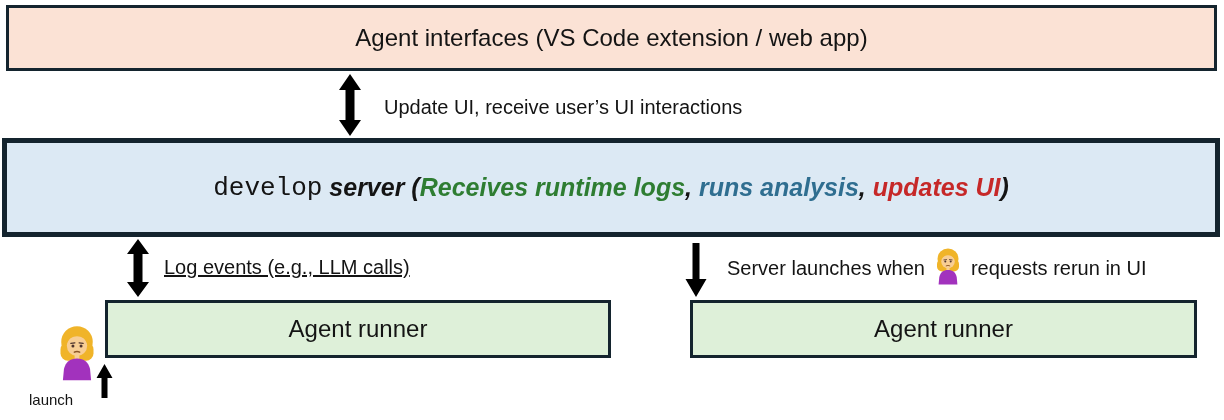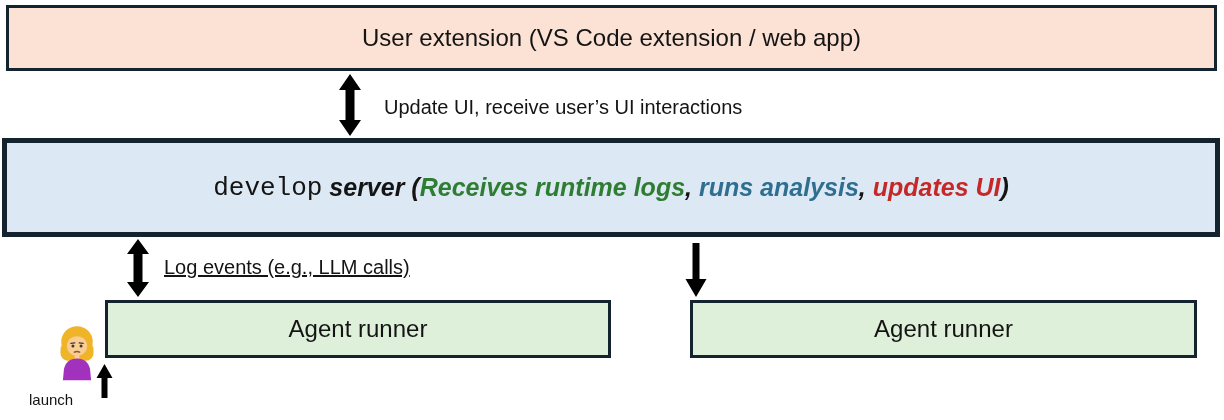--- a/index.html
+++ b/index.html
@@ -51,40 +51,47 @@
       <path d="M19.4 12.6 L22.1 12.9" stroke="#4e342e" stroke-width="0.8" stroke-linecap="round" fill="none"></path>
       <path d="M16.2 18.8 Q18 17.8 19.8 18.8" stroke="#8d5524" stroke-width="0.9" stroke-linecap="round" fill="none"></path>
       <path d="M18 23 C13.3 23 10.3 25.6 9.3 30 L8.6 37.5 L27.4 37.5 L26.7 30 C25.7 25.6 22.7 23 18 23 Z" style="fill:var(--emoji-shirt)"></path>
     </g>
   </defs>
 </svg>
 
 <div class="canvas">
 
   <div class="box ui-box">
-    <span>User extension (VS Code extension / web app)</span>
+    <span>Agent interfaces (VS Code extension / web app)</span>
   </div>
 
   <svg class="arrow" style="left:337px; top:74px;" width="26" height="62" viewBox="0 0 26 62">
     <path d="M13 0 L24 16 L17.5 16 L17.5 46 L24 46 L13 62 L2 46 L8.5 46 L8.5 16 L2 16 Z"></path>
   </svg>
   <div class="flowlabel lbl-top">Update UI, receive user’s UI interactions</div>
 
   <div class="box server-box">
     <span class="mono">develop</span><span class="b"> server (</span><span class="b green">Receives runtime logs</span><span class="b">, </span><span class="b blue">runs analysis</span><span class="b">, </span><span class="b red">updates UI</span><span class="b">)</span>
   </div>
 
   <svg class="arrow" style="left:125px; top:239px;" width="26" height="58" viewBox="0 0 26 58">
     <path d="M13 0 L24 15 L17.5 15 L17.5 43 L24 43 L13 58 L2 43 L8.5 43 L8.5 15 L2 15 Z"></path>
   </svg>
   <div class="flowlabel lbl-left">Log events (e.g., LLM calls)</div>
 
   <svg class="arrow" style="left:685px; top:243px;" width="22" height="54" viewBox="0 0 22 54">
     <path d="M7.5 0 L14.5 0 L14.5 36 L21.5 36 L11 54 L0.5 36 L7.5 36 Z"></path>
   </svg>
+  <div class="flowlabel lbl-right">
+    <span>Server launches when</span>
+    <svg class="person-svg person-inline" width="36" height="38" viewBox="0 0 36 38">
+        <use href="#woman-icon"></use>
+      </svg>
+    <span>requests rerun in UI</span>
+  </div>
 
   <div class="box agent-box agent-left">
     <span>Agent runner</span>
   </div>
 
   <div class="box agent-box agent-right">
     <span>Agent runner</span>
   </div>
 
   <svg class="person-svg" style="position:absolute; left:50px; top:324px;" width="54" height="57" viewBox="0 0 36 38">

